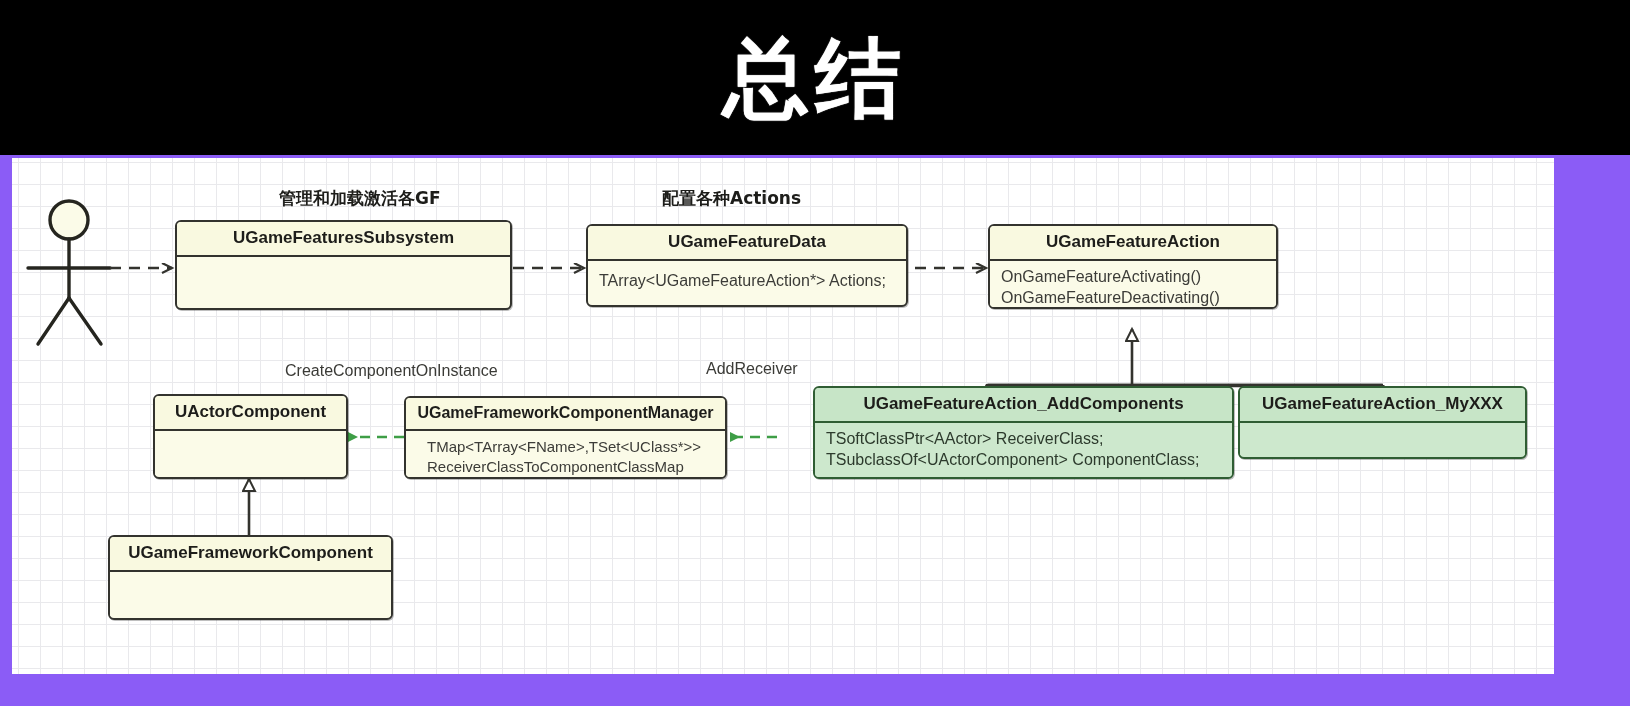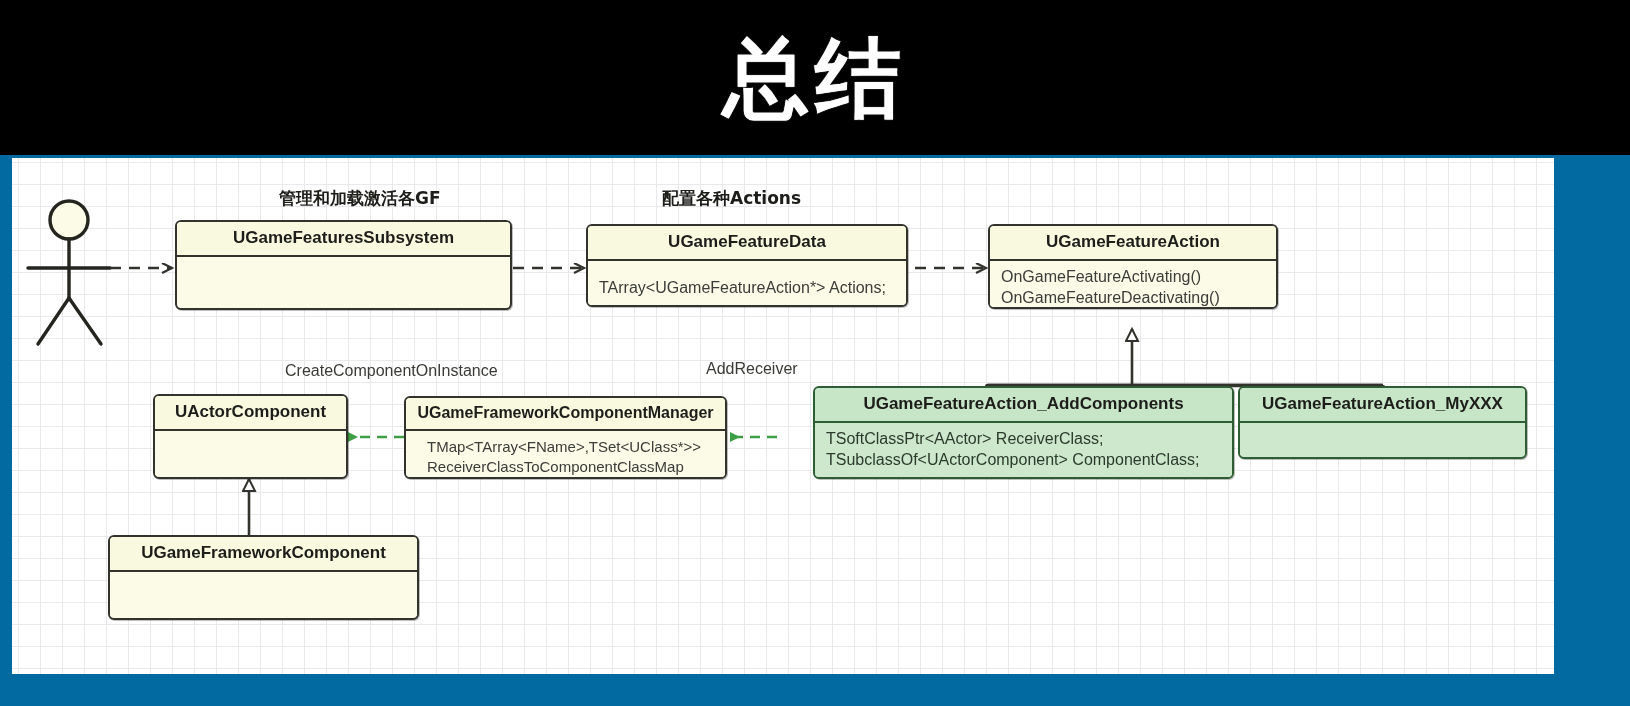--- a/index.html
+++ b/index.html
@@ -10,21 +10,21 @@
   body {
     width: 1630px;
     height: 706px;
     overflow: hidden;
     font-family: "Liberation Sans", sans-serif;
   }
   #root {
     position: relative;
     width: 1630px;
     height: 706px;
-    background: #0369a1;
+    background: #8b5cf6;
   }
 
   
   #title-banner {
     position: absolute;
     left: 0; top: 0;
     width: 1630px; height: 155px;
     background: #000000;
     display: flex;
     align-items: center;
@@ -227,21 +227,21 @@
     <div class="edge-label cn" style="left:650px; top:29px;">配置各种Actions</div>
     <div class="edge-label" style="left:273px; top:204px;">CreateComponentOnInstance</div>
     <div class="edge-label" style="left:694px; top:202px;">AddReceiver</div>
 
     <div class="uml-box cream" style="left:163px; top:62px; width:337px; height:90px;">
       <div class="title">UGameFeaturesSubsystem</div>
     </div>
 
     <div class="uml-box cream" style="left:574px; top:66px; width:322px; height:83px;">
       <div class="title">UGameFeatureData</div>
-      <div class="body" style="padding-top:17px;">
+      <div class="body" style="padding-top:10px;">
         <div>TArray&lt;UGameFeatureAction*&gt; Actions;</div>
       </div>
     </div>
 
     <div class="uml-box cream" style="left:976px; top:66px; width:290px; height:85px;">
       <div class="title">UGameFeatureAction</div>
       <div class="body">
         <div>OnGameFeatureActivating()</div>
         <div>OnGameFeatureDeactivating()</div>
       </div>
@@ -266,19 +266,19 @@
         <div>TMap&lt;TArray&lt;FName&gt;,TSet&lt;UClass*&gt;&gt;</div>
         <div>ReceiverClassToComponentClassMap</div>
       </div>
     </div>
 
     <div class="uml-box cream" style="left:141px; top:236px; width:195px; height:85px;">
       <div class="title">UActorComponent</div>
       <div class="body" style="height:44px;"></div>
     </div>
 
-    <div class="uml-box cream" style="left:96px; top:377px; width:311px; height:85px;">
+    <div class="uml-box cream" style="left:96px; top:377px; width:285px; height:85px;">
       <div class="title">UGameFrameworkComponent</div>
       <div class="body" style="height:44px;"></div>
     </div>
 
   </div>
 </div>
 
 </body></html>

